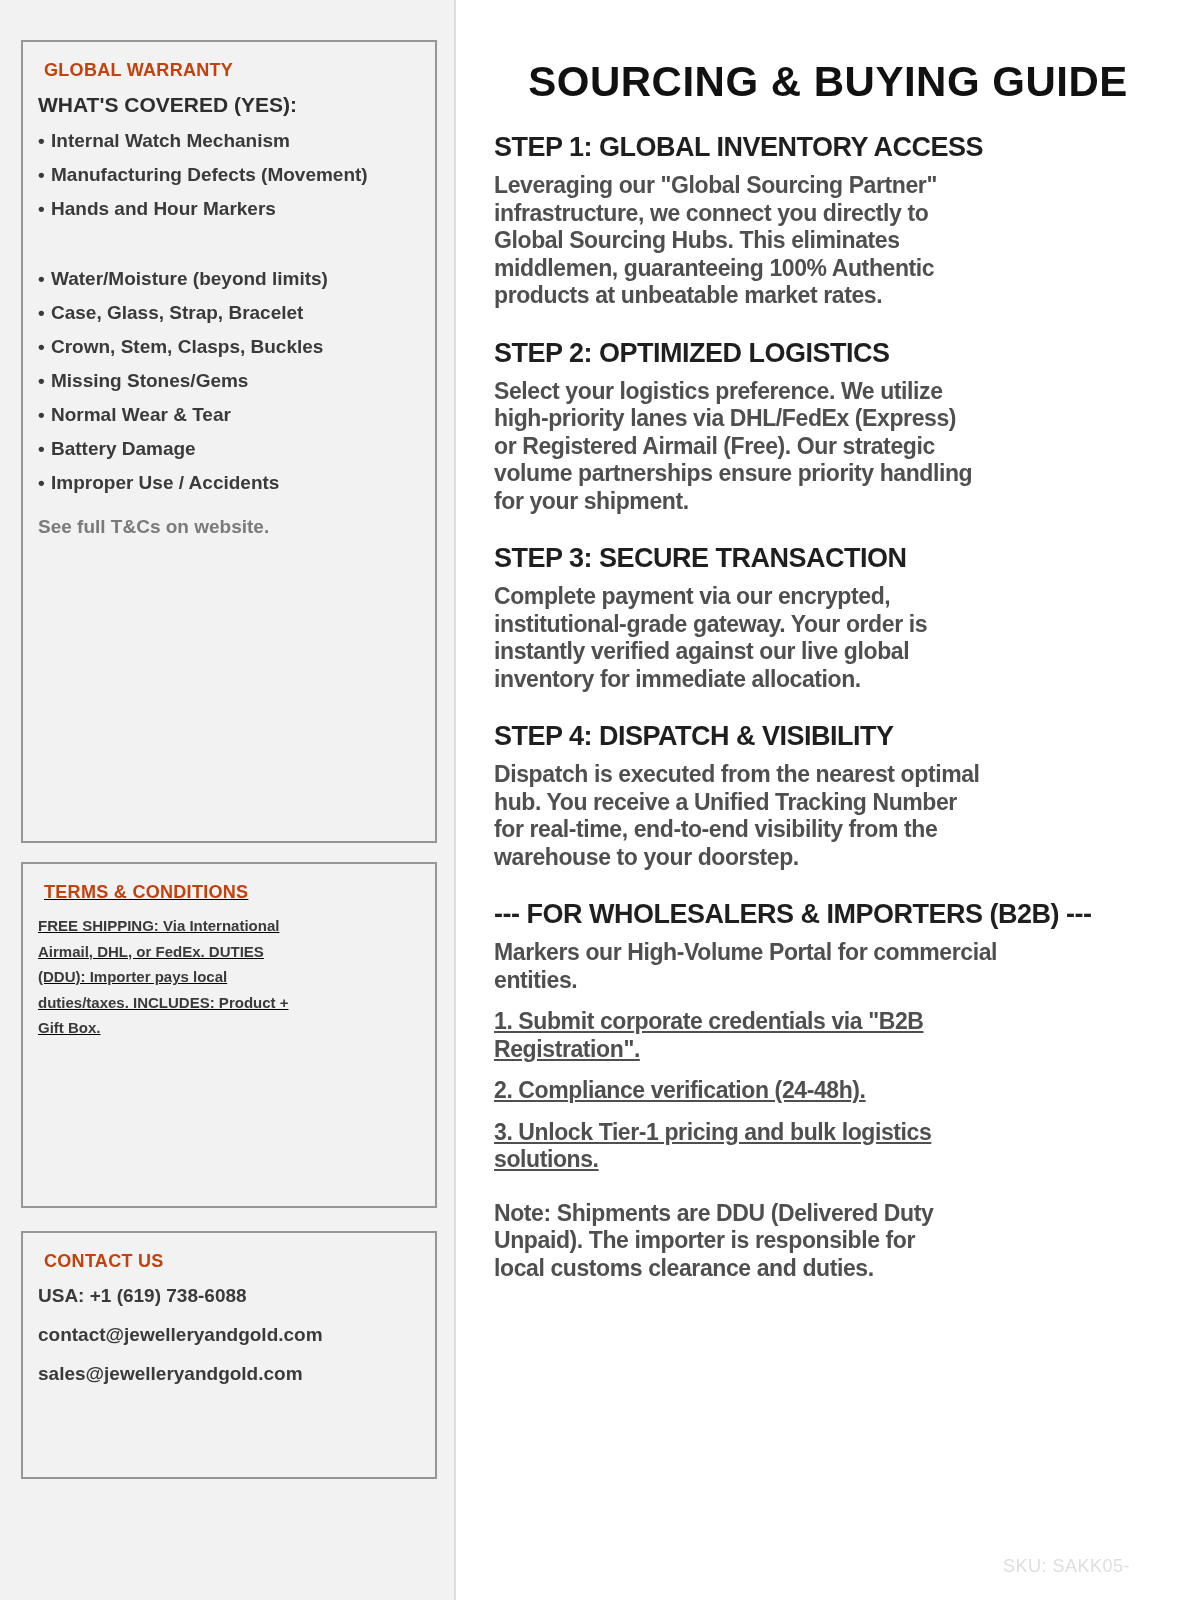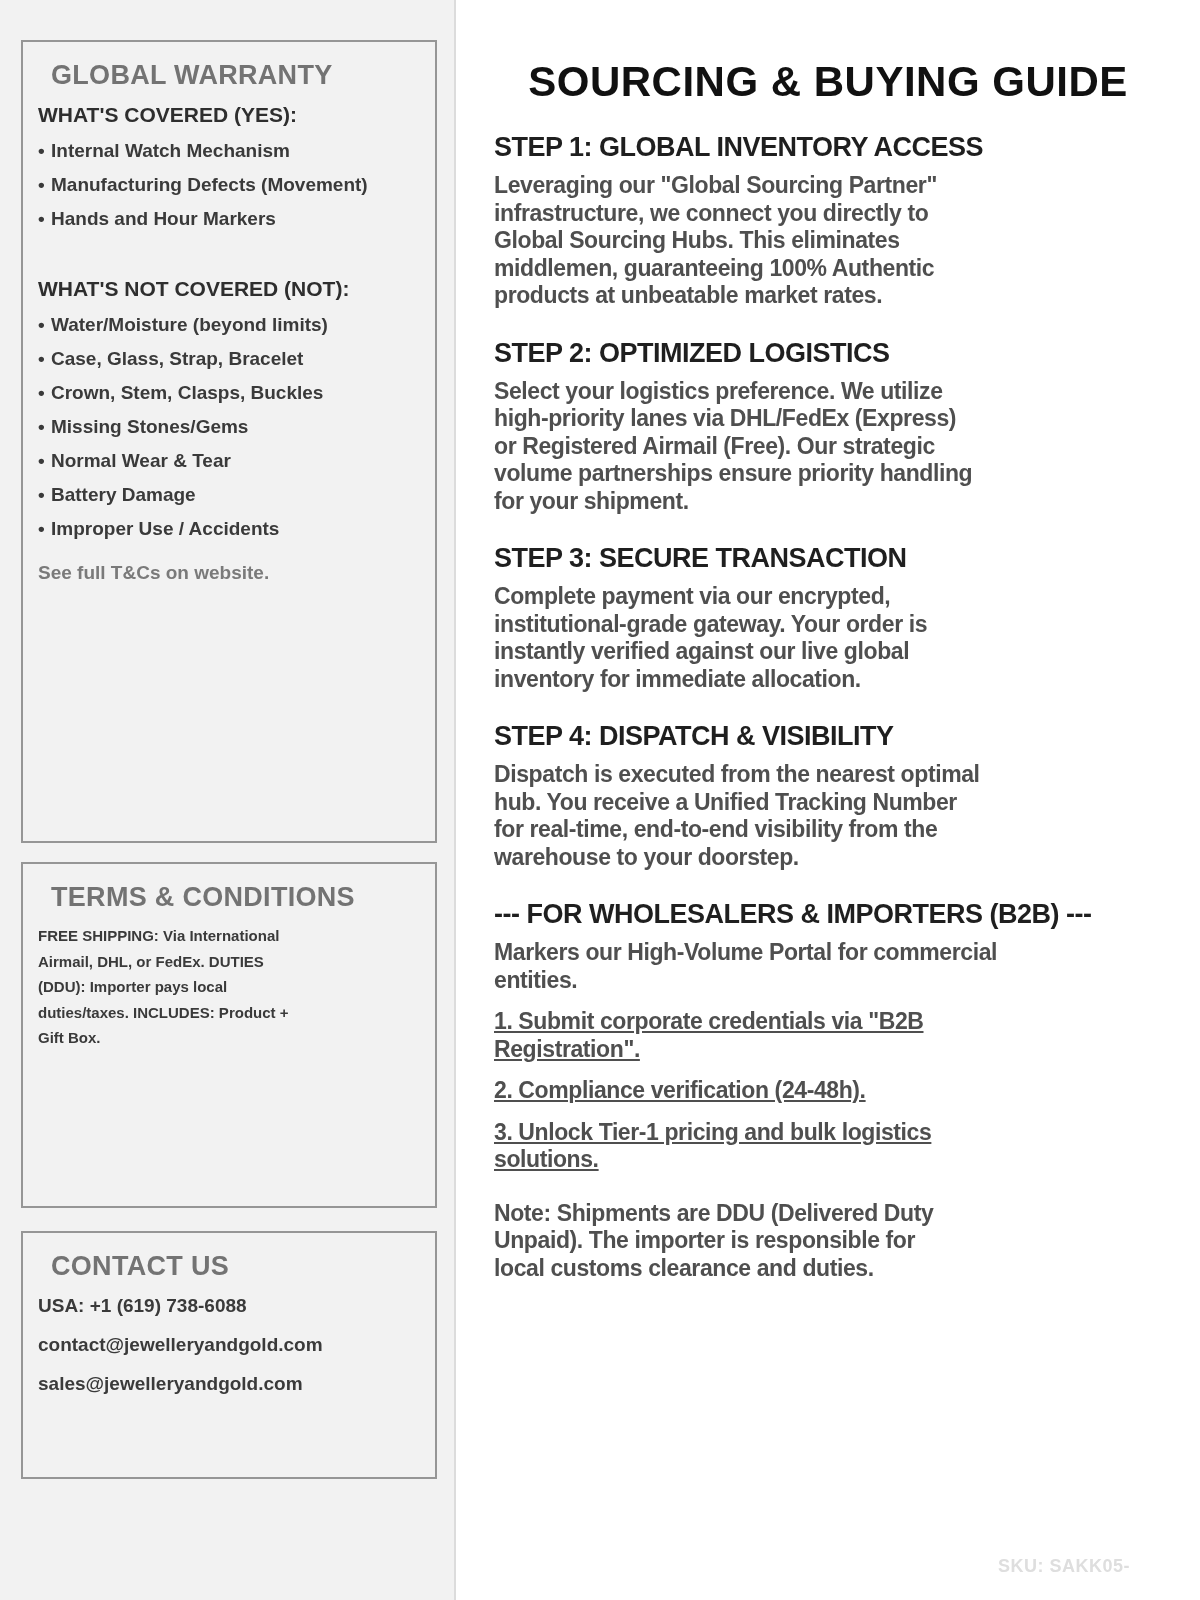--- a/index.html
+++ b/index.html
@@ -12,25 +12,25 @@
   .sidebar{
     position:absolute;left:0;top:0;width:456px;height:1600px;
     background:#f2f2f2;border-right:2px solid #dcdcdc;box-sizing:border-box;
   }
   .panel{
     box-sizing:border-box;margin-left:21px;width:416px;
     border:2px solid #969696;background:#f2f2f2;
     padding:18px 16px 0 15px;overflow:hidden;
   }
   .panel.warranty{margin-top:40px;height:803px;}
-  .panel.terms{margin-top:19px;height:346px;}
+  .panel.terms{margin-top:19px;height:346px;text-decoration:underline;}
   .panel.contact{margin-top:23px;height:248px;}
   .panel-title{
-    font-size:27px;font-weight:700;color:#737373;letter-spacing:.3px;
-    margin:0 0 6px 13px;
+    font-size:18px;font-weight:700;color:#c2410c;letter-spacing:.3px;
+    margin:0 0 6px 6px;
   }
   .sub-heading{
     font-size:21px;font-weight:700;color:#2e2e2e;margin:12px 0 0 0;
   }
   ul.bullets{list-style:none;margin:14px 0 0 0;padding:0;}
   ul.bullets li{
     font-size:19px;font-weight:700;color:#3a3a3a;line-height:19px;
     margin:0 0 15px 0;display:flex;
   }
   ul.bullets .blt{width:13px;flex:0 0 13px;color:#3a3a3a;}
@@ -63,21 +63,21 @@
     line-height:31px;margin:0;
   }
   .sec-body{
     font-size:23px;font-weight:700;color:#4f4f4f;letter-spacing:-.4px;
     line-height:27.5px;margin:9px 0 0 0;white-space:pre-line;
   }
   .b2b-par{margin-top:14px;text-decoration:underline;}
   .b2b-note{margin-top:26px;}
   .sku{
     position:absolute;right:70px;top:1556px;
-    font-size:18px;font-weight:700;color:#dedede;letter-spacing:.5px;
+    font-size:18px;font-weight:400;color:#dedede;letter-spacing:.5px;
   }
 </style>
 </head>
 <body>
 
 <div class="sidebar">
 
   <div class="panel warranty">
     <div class="panel-title">GLOBAL WARRANTY</div>
     <div class="sub-heading">WHAT'S COVERED (YES):</div>
@@ -89,21 +89,20 @@
       <li>
           <span class="blt">•</span>
           <span>Manufacturing Defects (Movement)</span>
         </li>
       <li>
           <span class="blt">•</span>
           <span>Hands and Hour Markers</span>
         </li>
     </ul>
     <div class="gap"></div>
-    <div class="sub-heading">WHAT'S NOT COVERED (NOT):</div>
     <ul class="bullets">
       <li>
           <span class="blt">•</span>
           <span>Water/Moisture (beyond limits)</span>
         </li>
       <li>
           <span class="blt">•</span>
           <span>Case, Glass, Strap, Bracelet</span>
         </li>
       <li>

